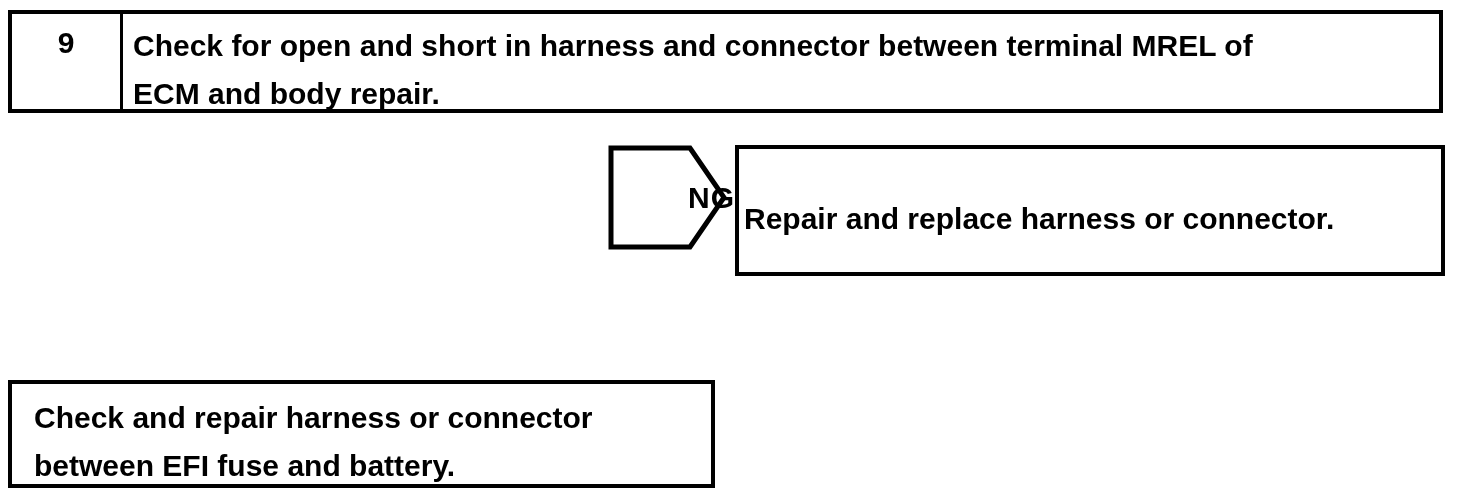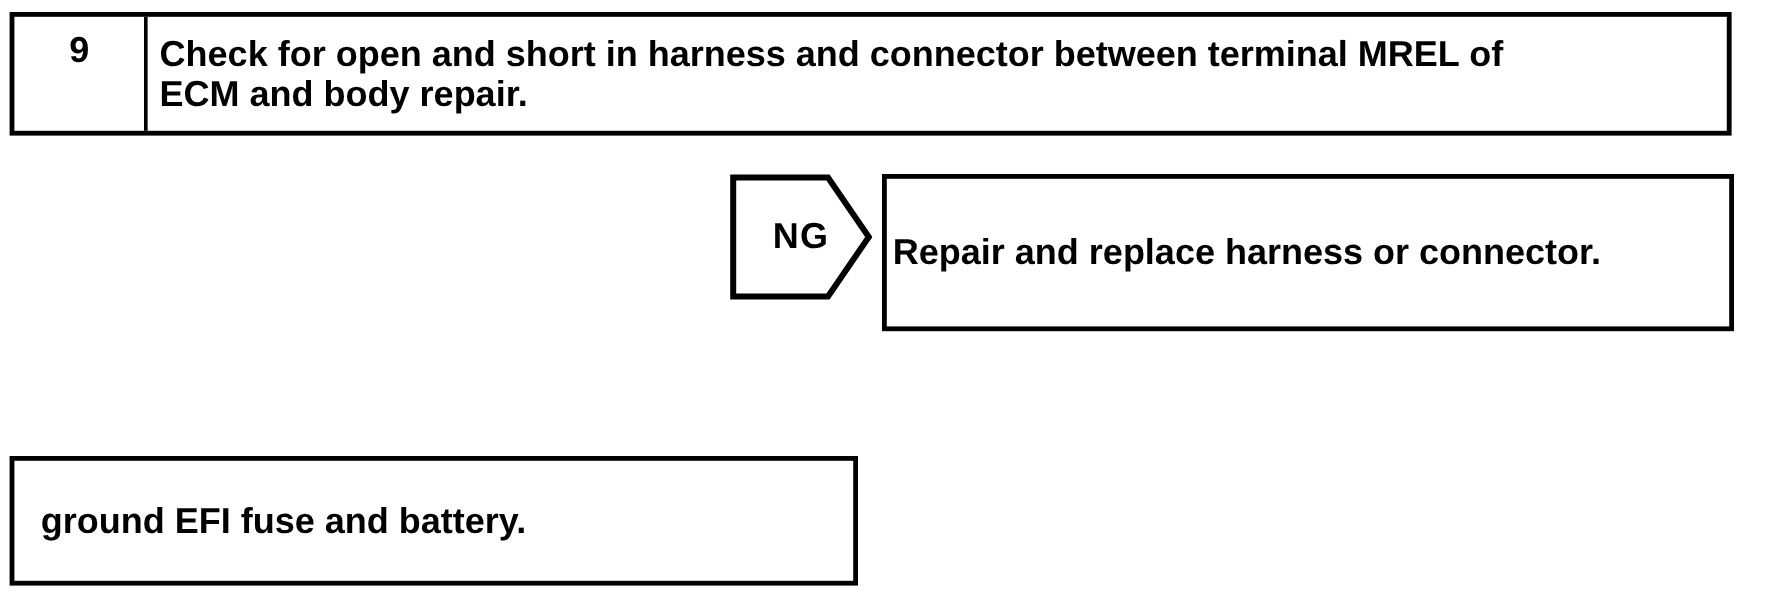--- a/index.html
+++ b/index.html
@@ -48,27 +48,29 @@
     display: flex;
     flex-direction: column;
     justify-content: center;
     padding: 0 16px 0 10px;
     font-size: 30px;
     line-height: 33px;
   }
   .line {
     display: block;
     white-space: nowrap;
+    margin-top: 15px;
   }
   
   .pent {
     position: absolute;
     display: flex;
     align-items: center;
     justify-content: center;
+    padding-left: 44px;
   }
   .pent svg {
     position: absolute;
     left: 0;
     top: 0;
   }
   .pent-label {
     position: relative;
     font-size: 30px;
     line-height: 30px;
@@ -130,16 +132,17 @@
     </svg>
     <span class="pent-label">NG</span>
   </div>
 
   <div class="box ng-action-box">
     <span class="line">Repair and replace harness or connector.</span>
   </div>
 
 
   <div class="box ok-action-box">
-    <span class="line">ground EFI fuse and battery.</span>
+    <span class="line">Check and repair harness or connector</span>
+    <span class="line">between EFI fuse and battery.</span>
   </div>
 
 </div>
 
 </body></html>

